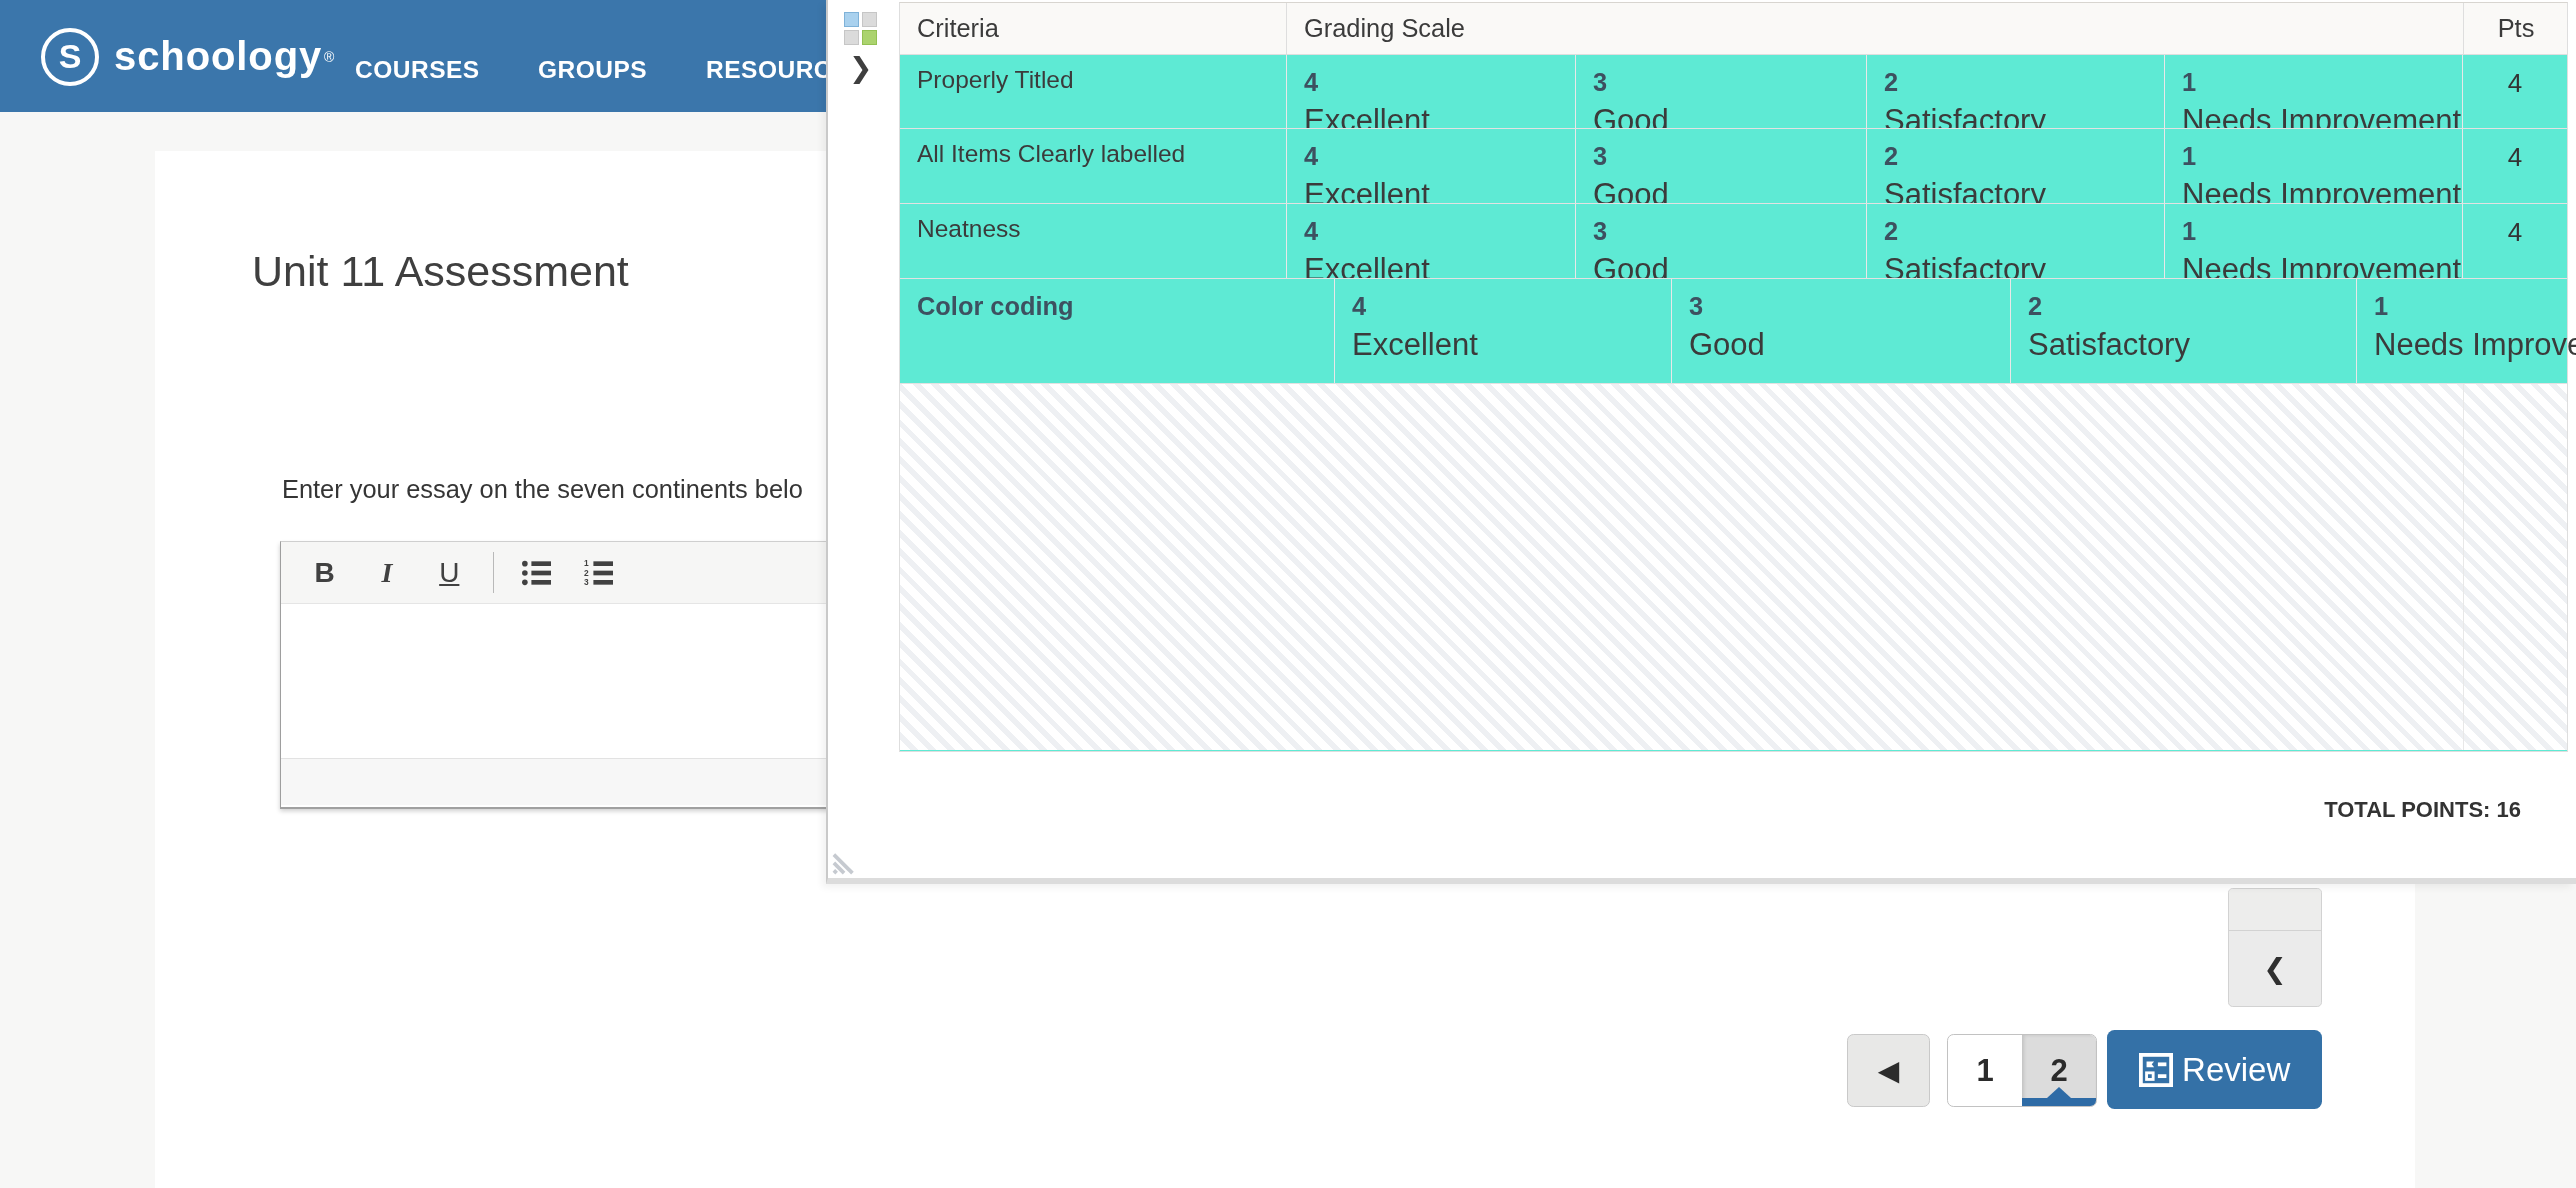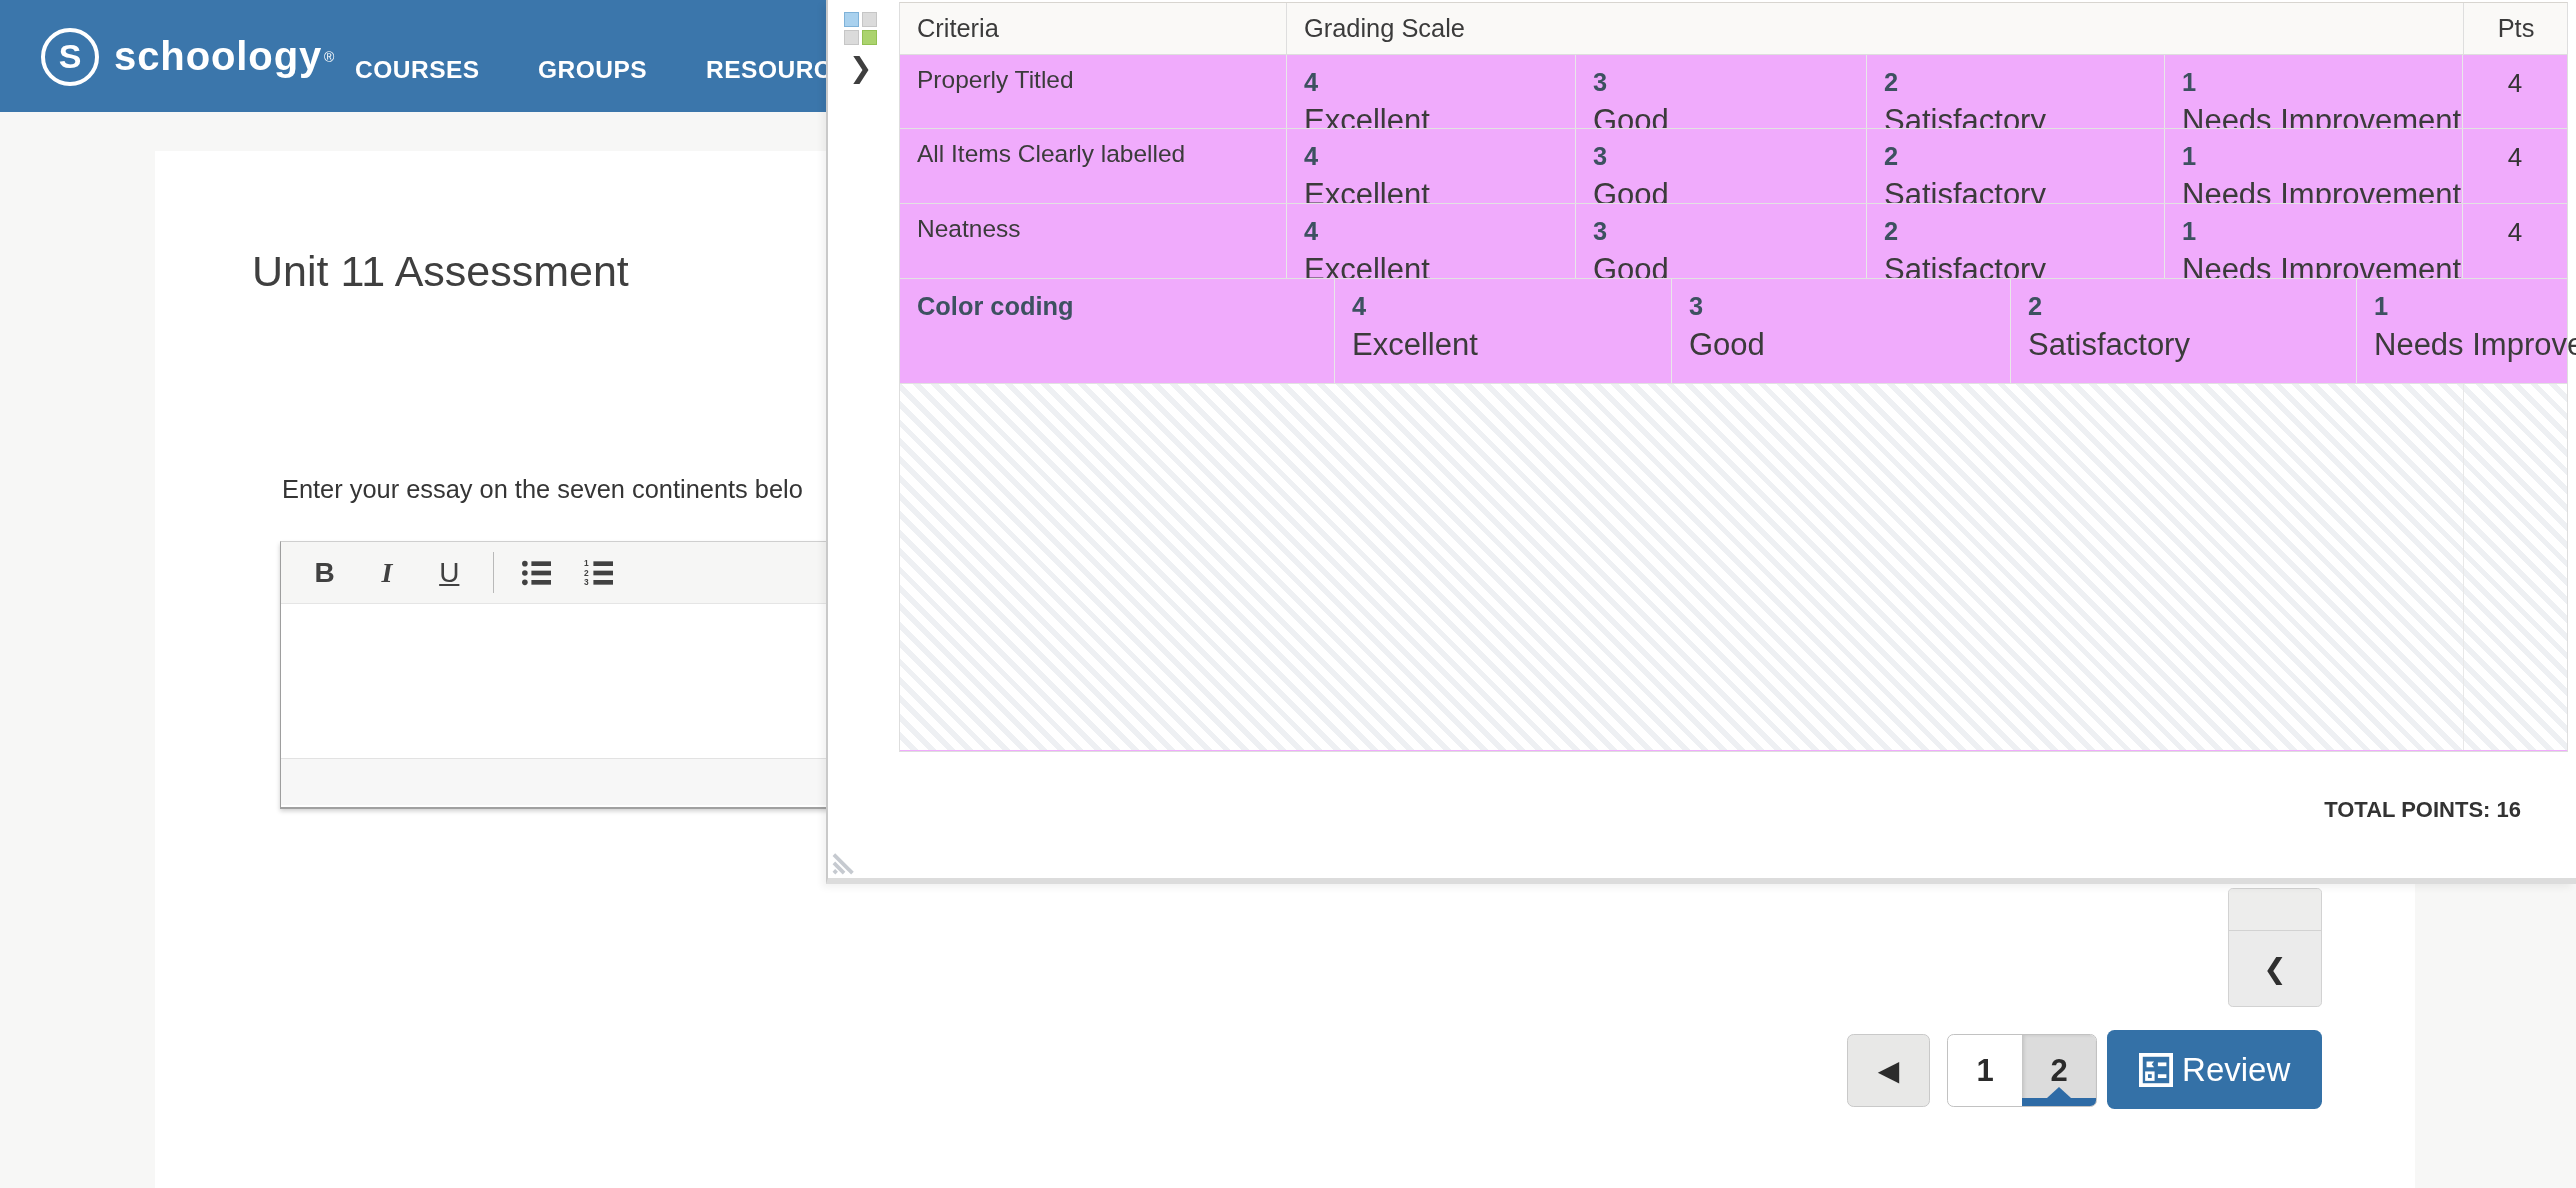--- a/index.html
+++ b/index.html
@@ -54,21 +54,21 @@
     border-left:2.8px solid #c9c9c9;border-bottom:6.6px solid #dcdcdc;
     box-shadow:-3.8px 3.8px 7.5px rgba(0,0,0,.06);}
   .grid-icon{left:16px;top:12.2px;width:34px;height:34px;display:grid;
     grid-template-columns:15px 15px;grid-template-rows:15px 15px;gap:2.8px;}
   .gi{border:1.9px solid #c6c6c6;background:#dbdbdb;}
   .gi-blue{background:#a9d1ee;border-color:#7fb2d8;}
   .gi-green{background:#abd36e;border-color:#93c153;}
   .panel-chevron{left:21px;top:51px;font-size:28px;font-weight:700;color:#3f3f3f;cursor:pointer;}
   .grip{left:3.8px;top:849px;cursor:nwse-resize;}
 
-  .rtable{left:71px;top:1.9px;width:1669px;height:750px;background:#f0abfc;
+  .rtable{left:71px;top:1.9px;width:1669px;height:750px;background:#5eead4;
     border:0.9px solid var(--table-border);border-top:1.9px solid #d8d5d0;}
   .rhead{display:grid;grid-template-columns:386px 1177px 105px;height:52px;
     background:#faf9f7;border-bottom:0.9px solid var(--table-border);}
   .rhead .hc{font-size:25.4px;color:#3b3b3b;display:flex;align-items:center;padding-left:17px;}
   .rhead .hc+.hc{border-left:0.9px solid var(--table-border);}
   .rhead .hc-pts{justify-content:center;padding-left:0;}
   .rub-row{display:grid;grid-template-columns:386px 289px 291px 298px 298px 105px;
     border-bottom:0.9px solid var(--border-light);}
   .cell{padding:9.4px 0 0 17px;overflow:hidden;}
   .cell+.cell{border-left:0.9px solid #e8e8e8;}

